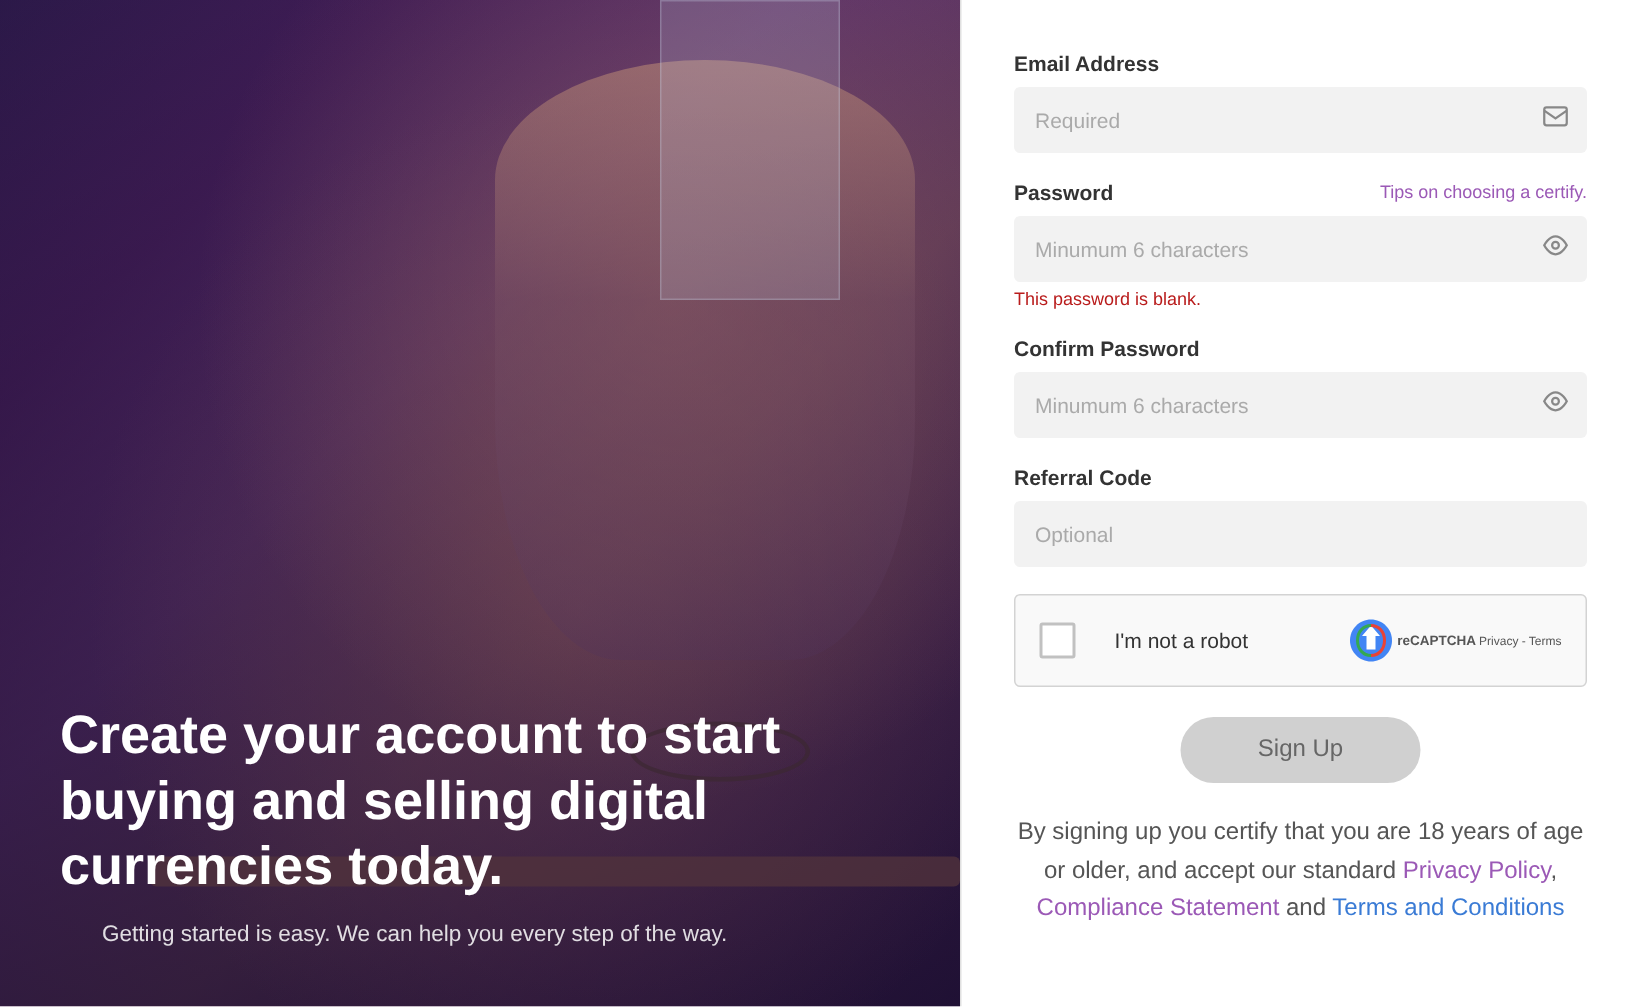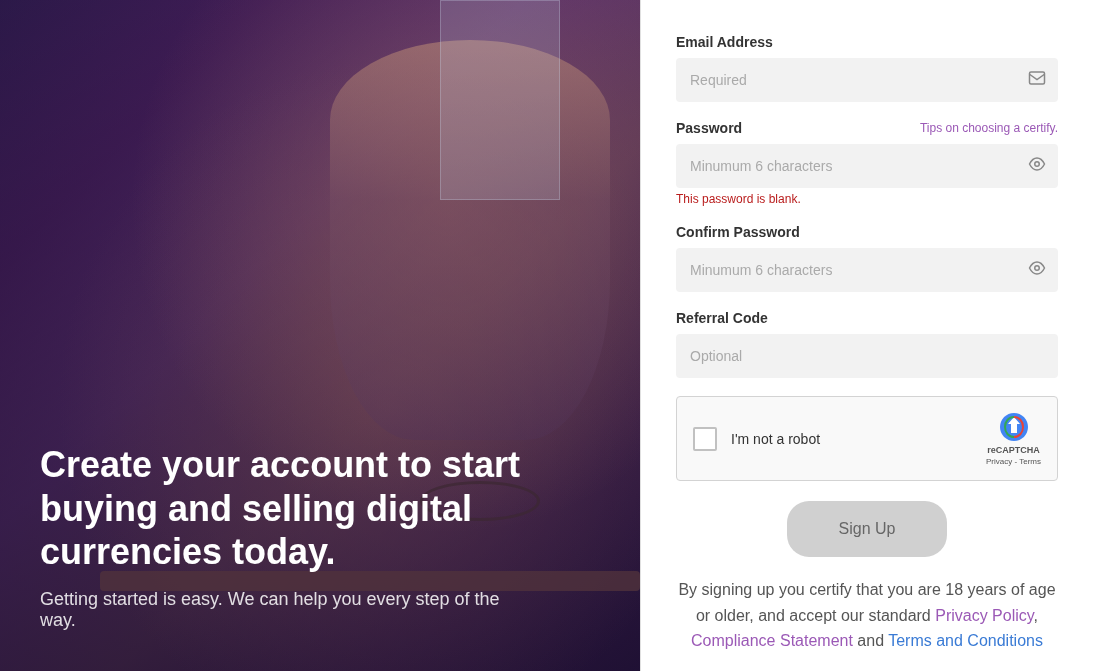--- a/index.html
+++ b/index.html
@@ -43,23 +43,24 @@
     .left-content h1 {
       font-size: 36px;
       font-weight: 800;
       color: #ffffff;
       line-height: 1.2;
       margin-bottom: 16px;
       max-width: 520px;
     }
 
     .left-content p {
-      font-size: 18px;
+      font-size: 15px;
       color: rgba(255,255,255,0.85);
       max-width: 460px;
+      margin-left: 28px;
     }
 
     
     .right-panel {
       flex: 0 0 453px;
       height: 671px;
       background: #ffffff;
       padding: 34px 35px;
       overflow-y: auto;
       border-left: 1px solid #e0e0e0;
@@ -132,40 +133,40 @@
       padding: 14px 16px;
       display: flex;
       align-items: center;
       justify-content: space-between;
       margin-bottom: 20px;
     }
 
     .recaptcha-left {
       display: flex;
       align-items: center;
-      gap: 14px;
+      gap: 26px;
     }
 
     .recaptcha-checkbox {
       width: 24px;
       height: 24px;
       border: 2px solid #c1c1c1;
       background: #fff;
       border-radius: 2px;
       flex-shrink: 0;
     }
 
     .recaptcha-text {
       font-size: 14px;
       color: #333;
     }
 
     .recaptcha-right {
       display: flex;
-      flex-direction: column;
+      flex-direction: row;
       align-items: center;
       gap: 2px;
     }
 
     .recaptcha-logo {
       width: 32px;
       height: 32px;
     }
 
     .recaptcha-brand {
@@ -176,21 +177,21 @@
 
     .recaptcha-links {
       font-size: 8px;
       color: #555;
     }
 
     
     .signup-btn {
       display: block;
       width: 160px;
-      height: 56px;
+      height: 44px;
       margin: 0 auto 20px;
       background: #d0d0d0;
       border: none;
       border-radius: 22px;
       font-size: 16px;
       color: #666;
       cursor: pointer;
       font-weight: 500;
     }
 

